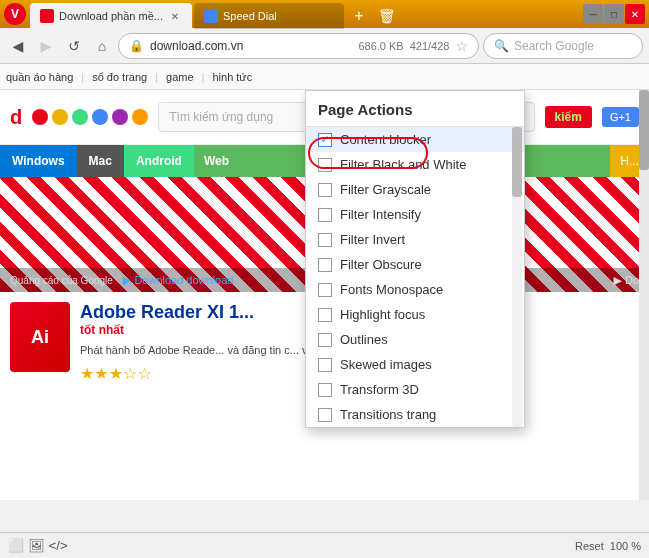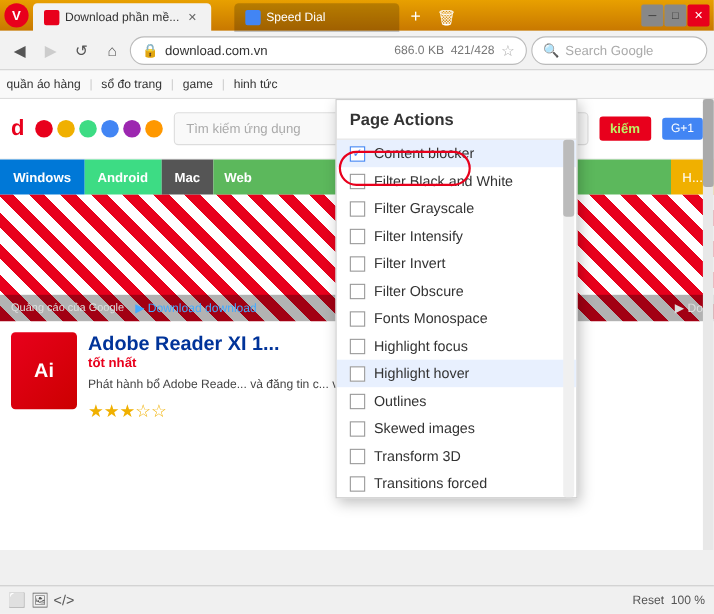--- a/index.html
+++ b/index.html
@@ -33,21 +33,20 @@
       min-width: 150px;
       max-width: 180px;
       overflow: hidden;
     }
     .tab.active {
       background: #f2f2f2;
     }
     .tab.inactive {
       background: rgba(0,0,0,0.2);
       color: #fff;
-      margin-left: 19px;
     }
     .tab-favicon {
       width: 14px; height: 14px;
       border-radius: 2px;
       flex-shrink: 0;
     }
     .tab-label {
       white-space: nowrap;
       overflow: hidden;
       text-overflow: ellipsis;
@@ -482,22 +481,22 @@
       </div>
       <div class="site-search">
         <span>Tìm kiếm ứng dụng</span>
       </div>
       <div class="site-action">kiếm</div>
       <div class="google-btn">G+1</div>
     </div>
 
     <div class="site-nav">
       <div class="nav-item windows">Windows</div>
+      <div class="nav-item mac">Mac</div>
       <div class="nav-item android">Android</div>
-      <div class="nav-item mac">Mac</div>
       <div style="flex:1;background:#5cb85c;display:flex;align-items:center;padding:0 10px;color:white;font-size:12px;font-weight:bold;">Web</div>
       <div style="background:#f0b000;display:flex;align-items:center;padding:0 10px;color:white;font-size:12px;">H...</div>
     </div>
 
     <div class="site-banner">
       <div class="banner-overlay">
         <span style="font-size:10px;color:#ddd;">Quảng cáo của Google</span>
         <span class="download-link">▶ Download download</span>
         <span class="game-text">▶ Do</span>
       </div>
@@ -551,39 +550,35 @@
         <span class="item-label">Filter Obscure</span>
       </div>
       <div class="dropdown-item">
         <div class="checkbox"></div>
         <span class="item-label">Fonts Monospace</span>
       </div>
       <div class="dropdown-item">
         <div class="checkbox"></div>
         <span class="item-label">Highlight focus</span>
       </div>
-      <div class="dropdown-item highlighted">
-        <div class="checkbox"></div>
-        <span class="item-label">Highlight hover</span>
-      </div>
       <div class="dropdown-item">
         <div class="checkbox"></div>
         <span class="item-label">Outlines</span>
       </div>
       <div class="dropdown-item">
         <div class="checkbox"></div>
         <span class="item-label">Skewed images</span>
       </div>
       <div class="dropdown-item">
         <div class="checkbox"></div>
         <span class="item-label">Transform 3D</span>
       </div>
       <div class="dropdown-item" style="overflow:hidden;max-height:26px;">
         <div class="checkbox"></div>
-        <span class="item-label">Transitions forced</span>
+        <span class="item-label">Transitions trang</span>
       </div>
     </div>
 
     <div style="position:absolute;right:2px;top:36px;width:10px;bottom:0;background:#f0f0f0;border-radius:3px;">
       <div style="position:absolute;top:0;width:10px;height:70px;background:#bbb;border-radius:3px;"></div>
     </div>
   </div>
 
 </div>
 

